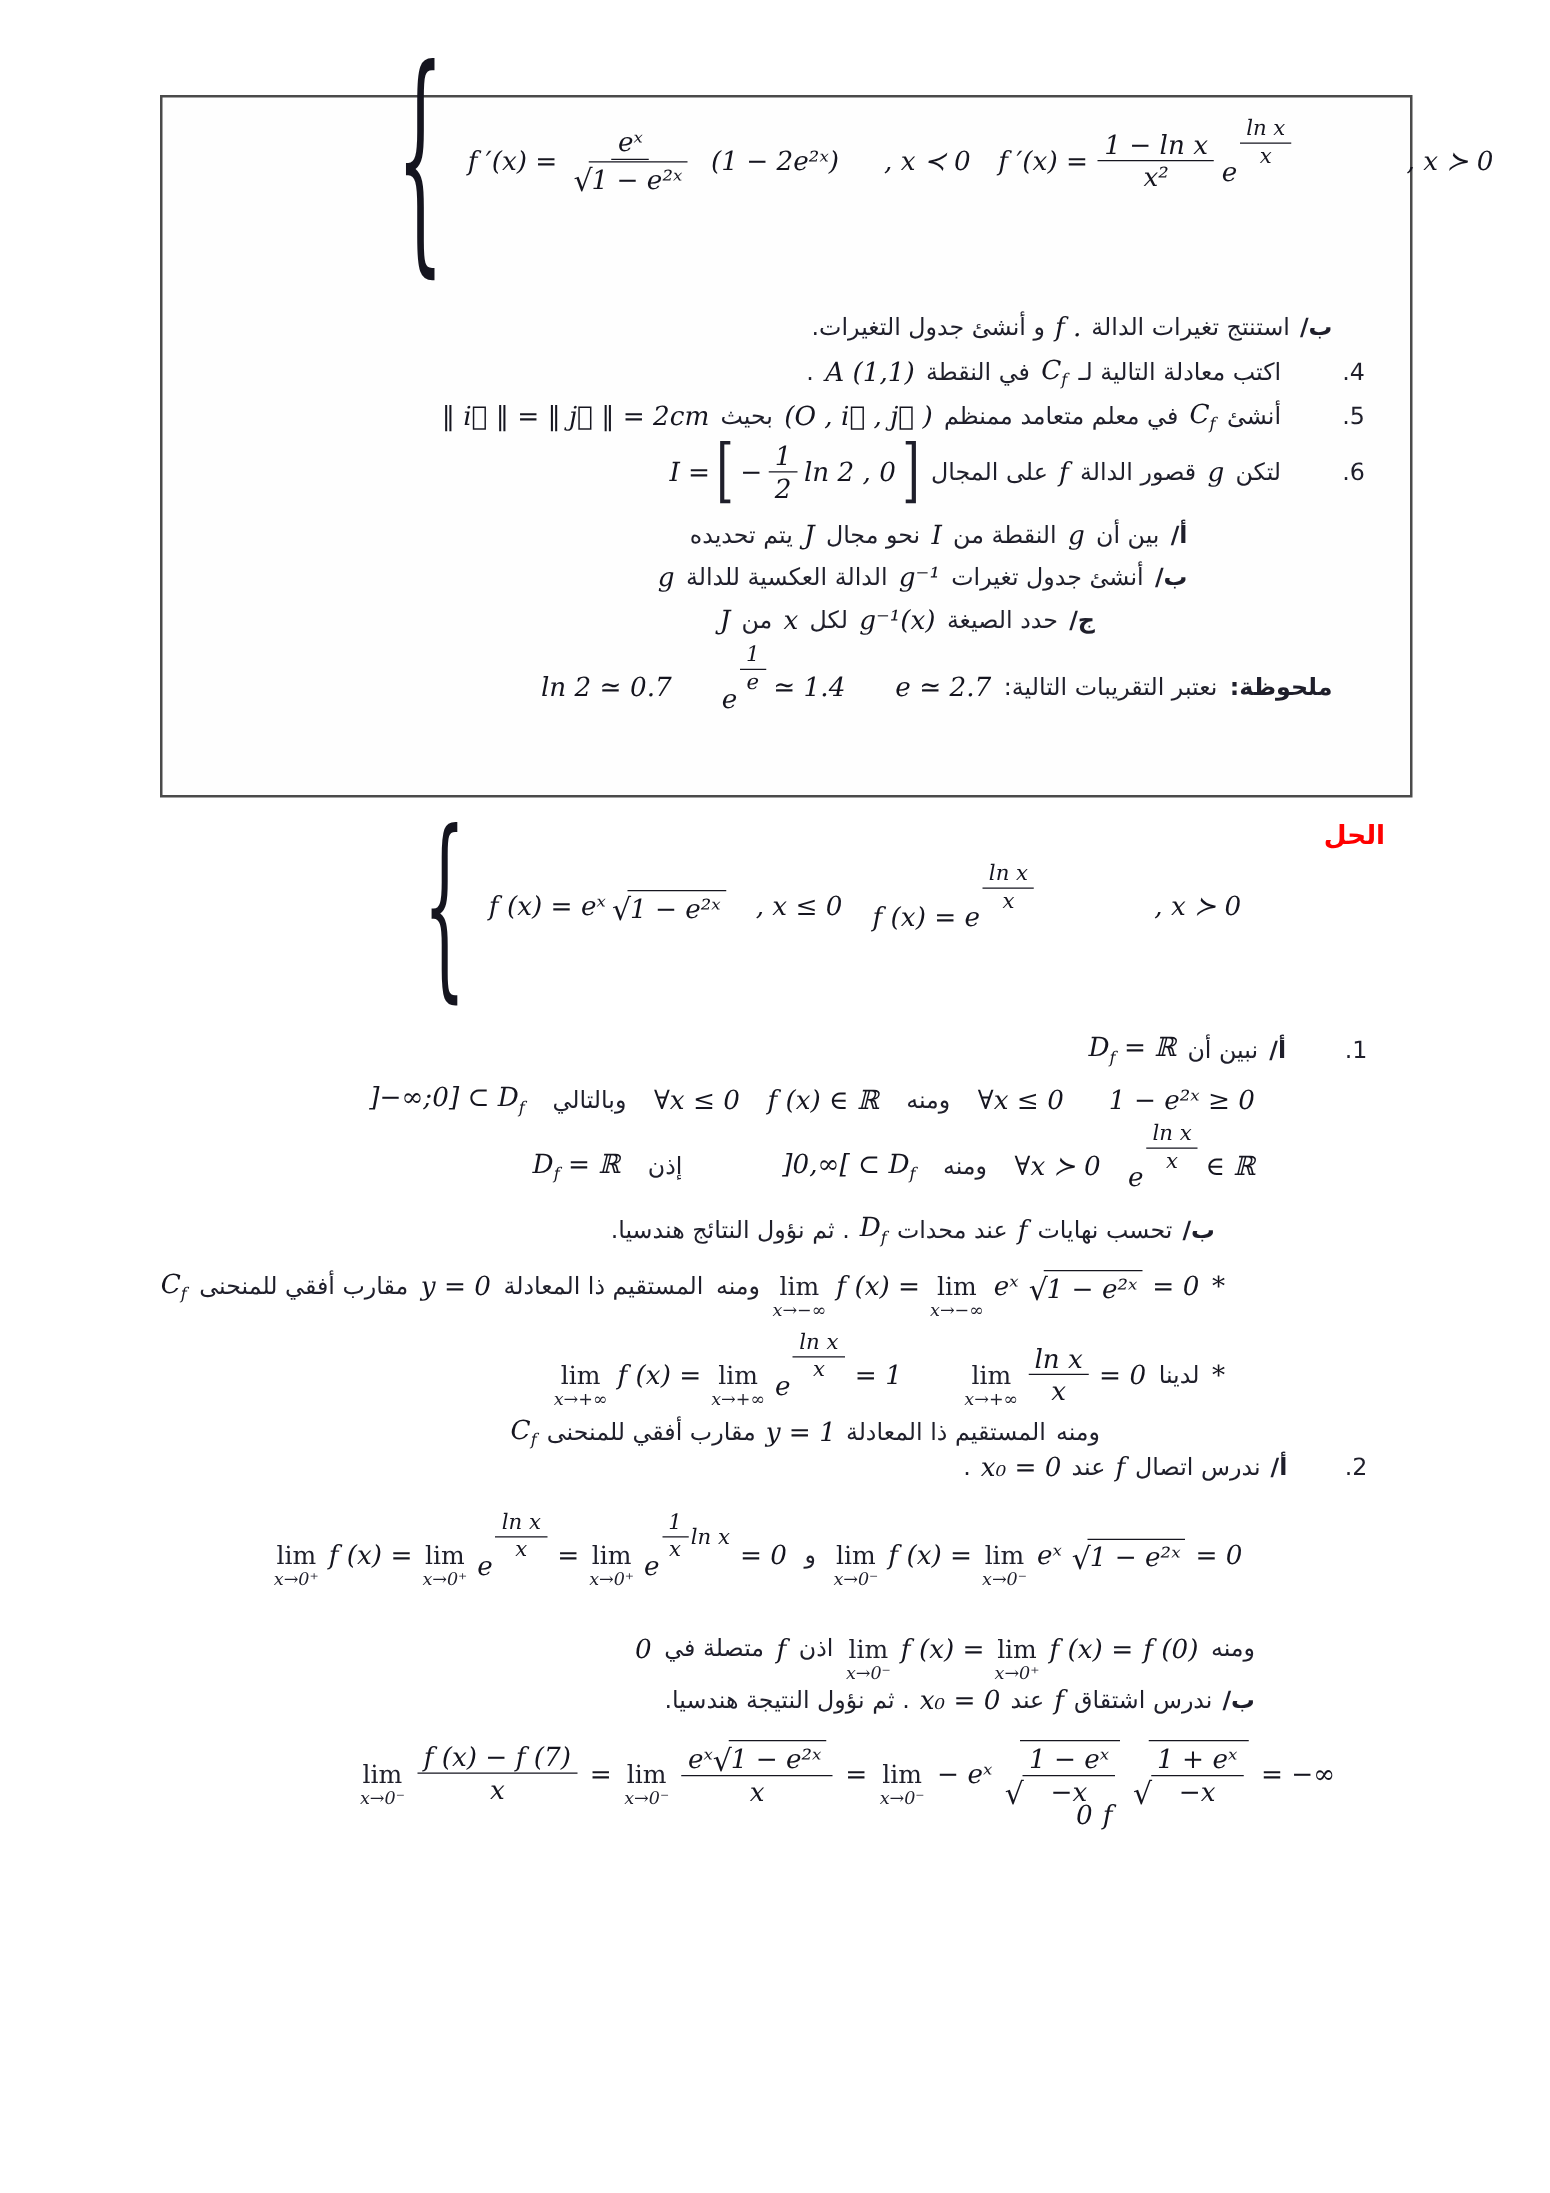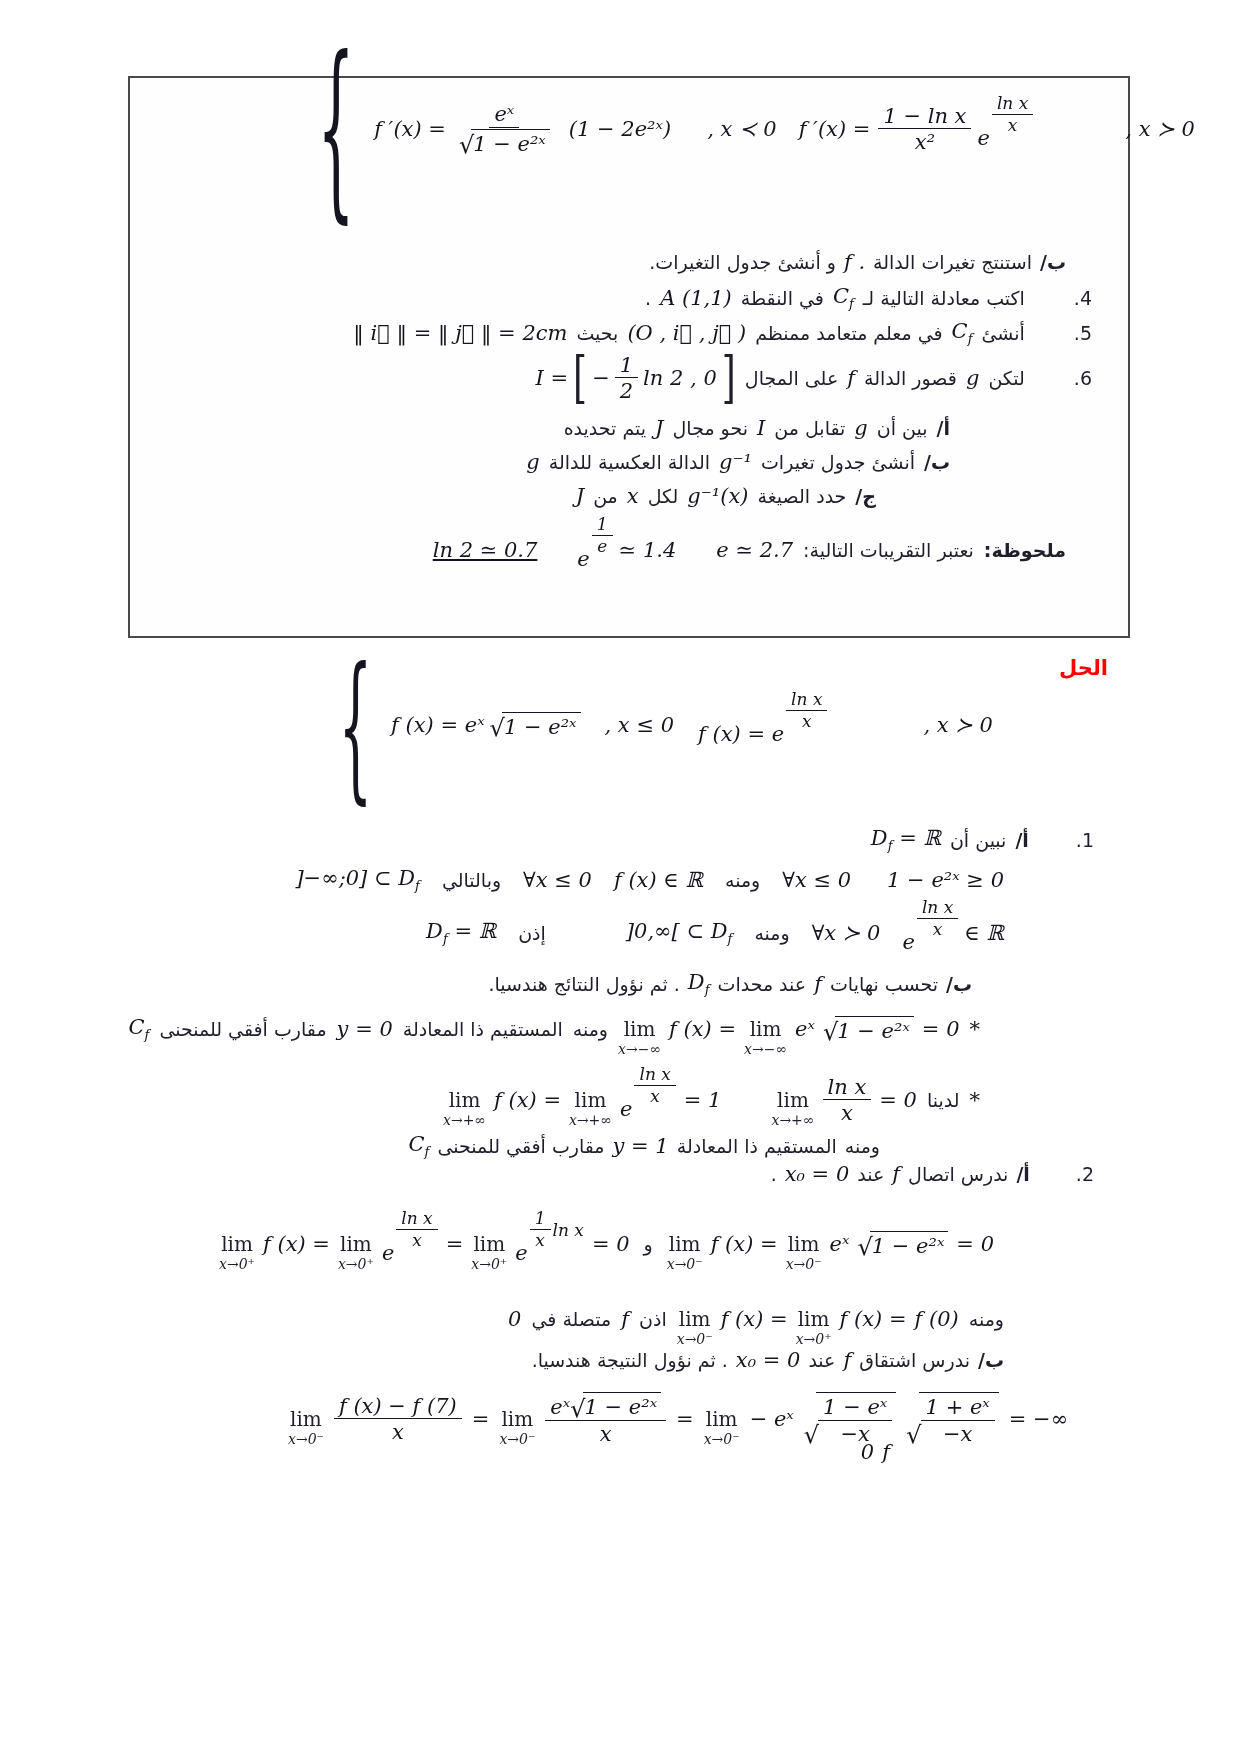--- a/index.html
+++ b/index.html
@@ -123,21 +123,21 @@
         </span>
         <span class="m">ln 2 , 0</span>
         <span class="bigbr">]</span>
       </span>
     </div>
 
     <div class="row rtl" style="right:178px;top:338px;gap:9px;">
       <span class="ar b">أ/</span>
       <span class="ar">بين أن</span>
       <span class="m">g</span>
-      <span class="ar">تقابل من</span>
+      <span class="ar">النقطة من</span>
       <span class="m">I</span>
       <span class="ar">نحو مجال</span>
       <span class="m">J</span>
       <span class="ar">يتم تحديده</span>
     </div>
 
     <div class="row rtl" style="right:178px;top:372px;gap:9px;">
       <span class="ar b">ب/</span>
       <span class="ar">أنشئ جدول تغيرات</span>
       <span class="m">g⁻¹</span>
@@ -164,21 +164,21 @@
           <span class="m">e</span>
           <span class="pexp">
             <span class="frac sfrac">
               <span class="fn m sfrac">1</span>
               <span class="fd m sfrac">e</span>
             </span>
           </span>
         </span>
         <span class="m">≃ 1.4</span>
       </span>
-      <span class="m" style="margin-left:30px;text-decoration:underline;">ln 2 ≃ 0.7</span>
+      <span class="m" style="margin-left:30px;">ln 2 ≃ 0.7</span>
     </div>
   </div>
 
   <div class="row" style="right:132px;top:656px;">
     <span class="ar b red" style="font-size:21px;">الحل</span>
   </div>
 
   <div class="row" style="left:332px;top:688px;">
     <span class="brace brace2">{</span>
     <div class="syscol" style="gap:24px;">

